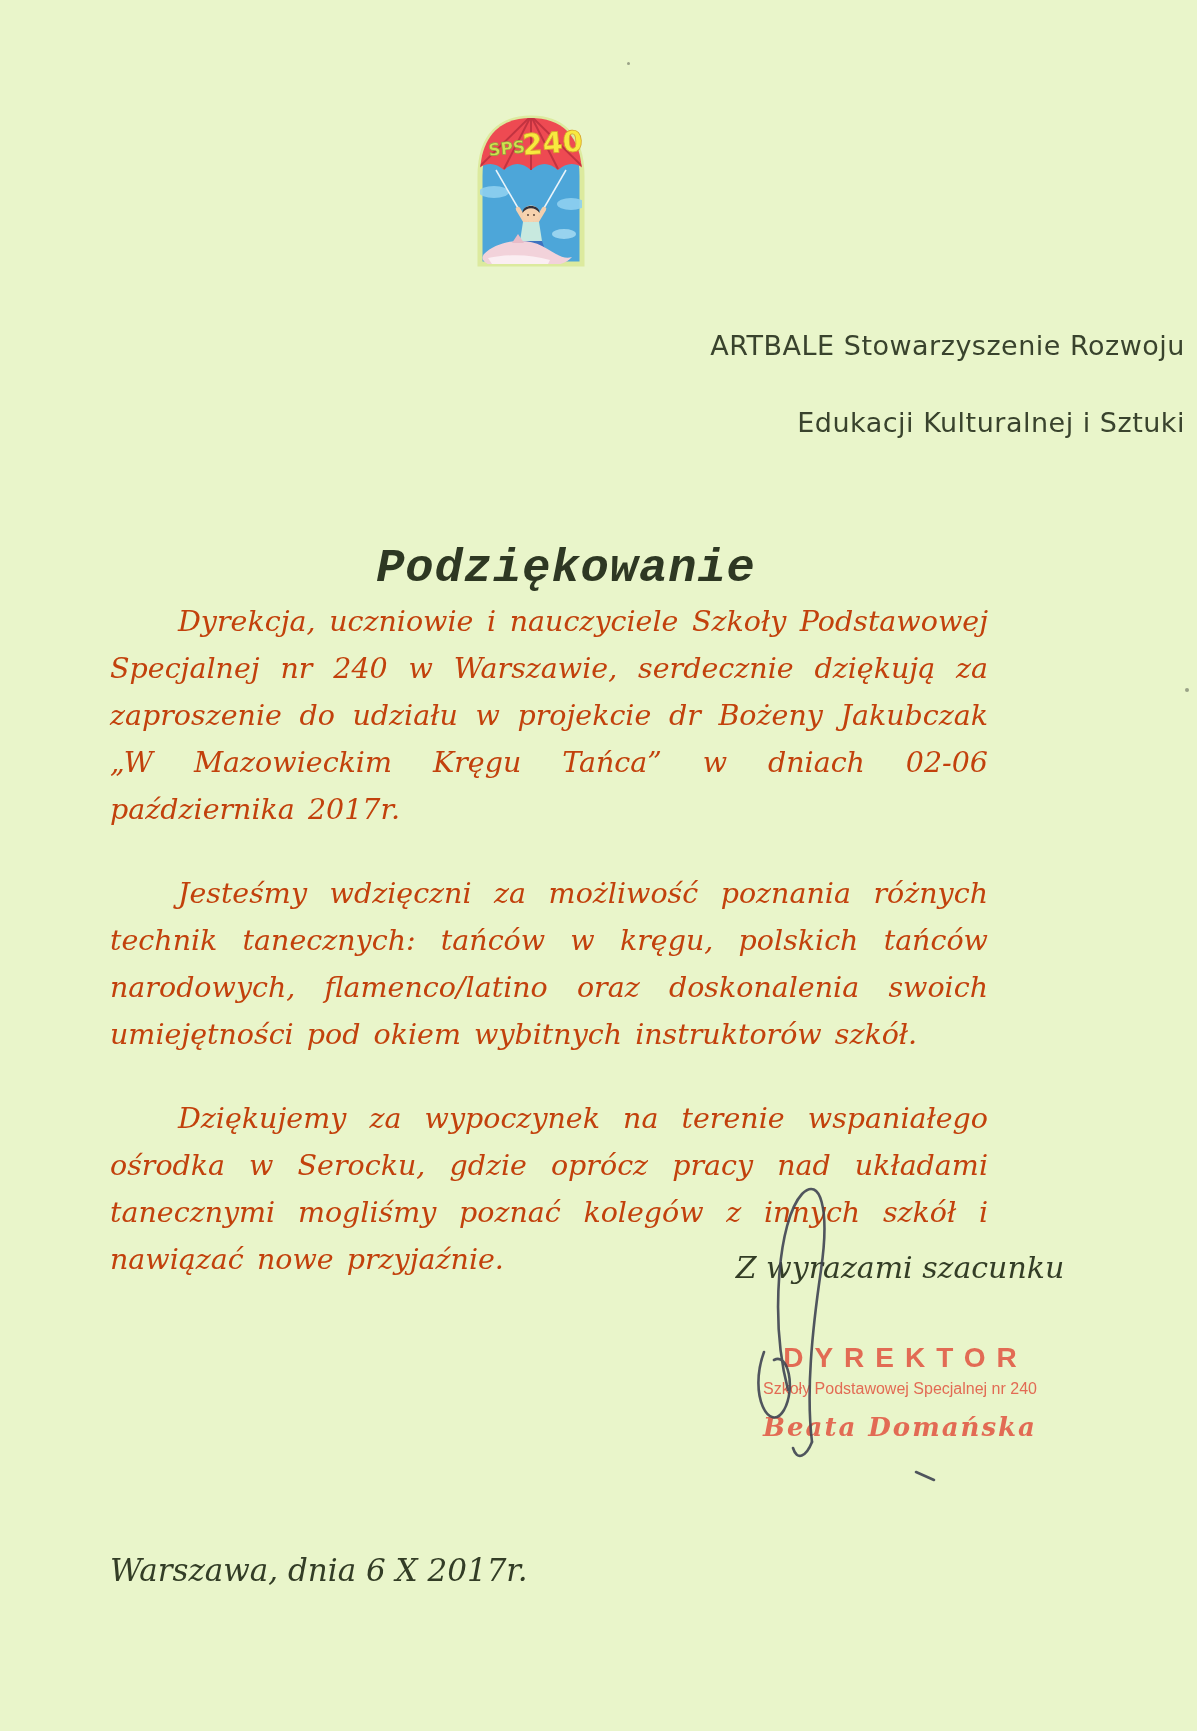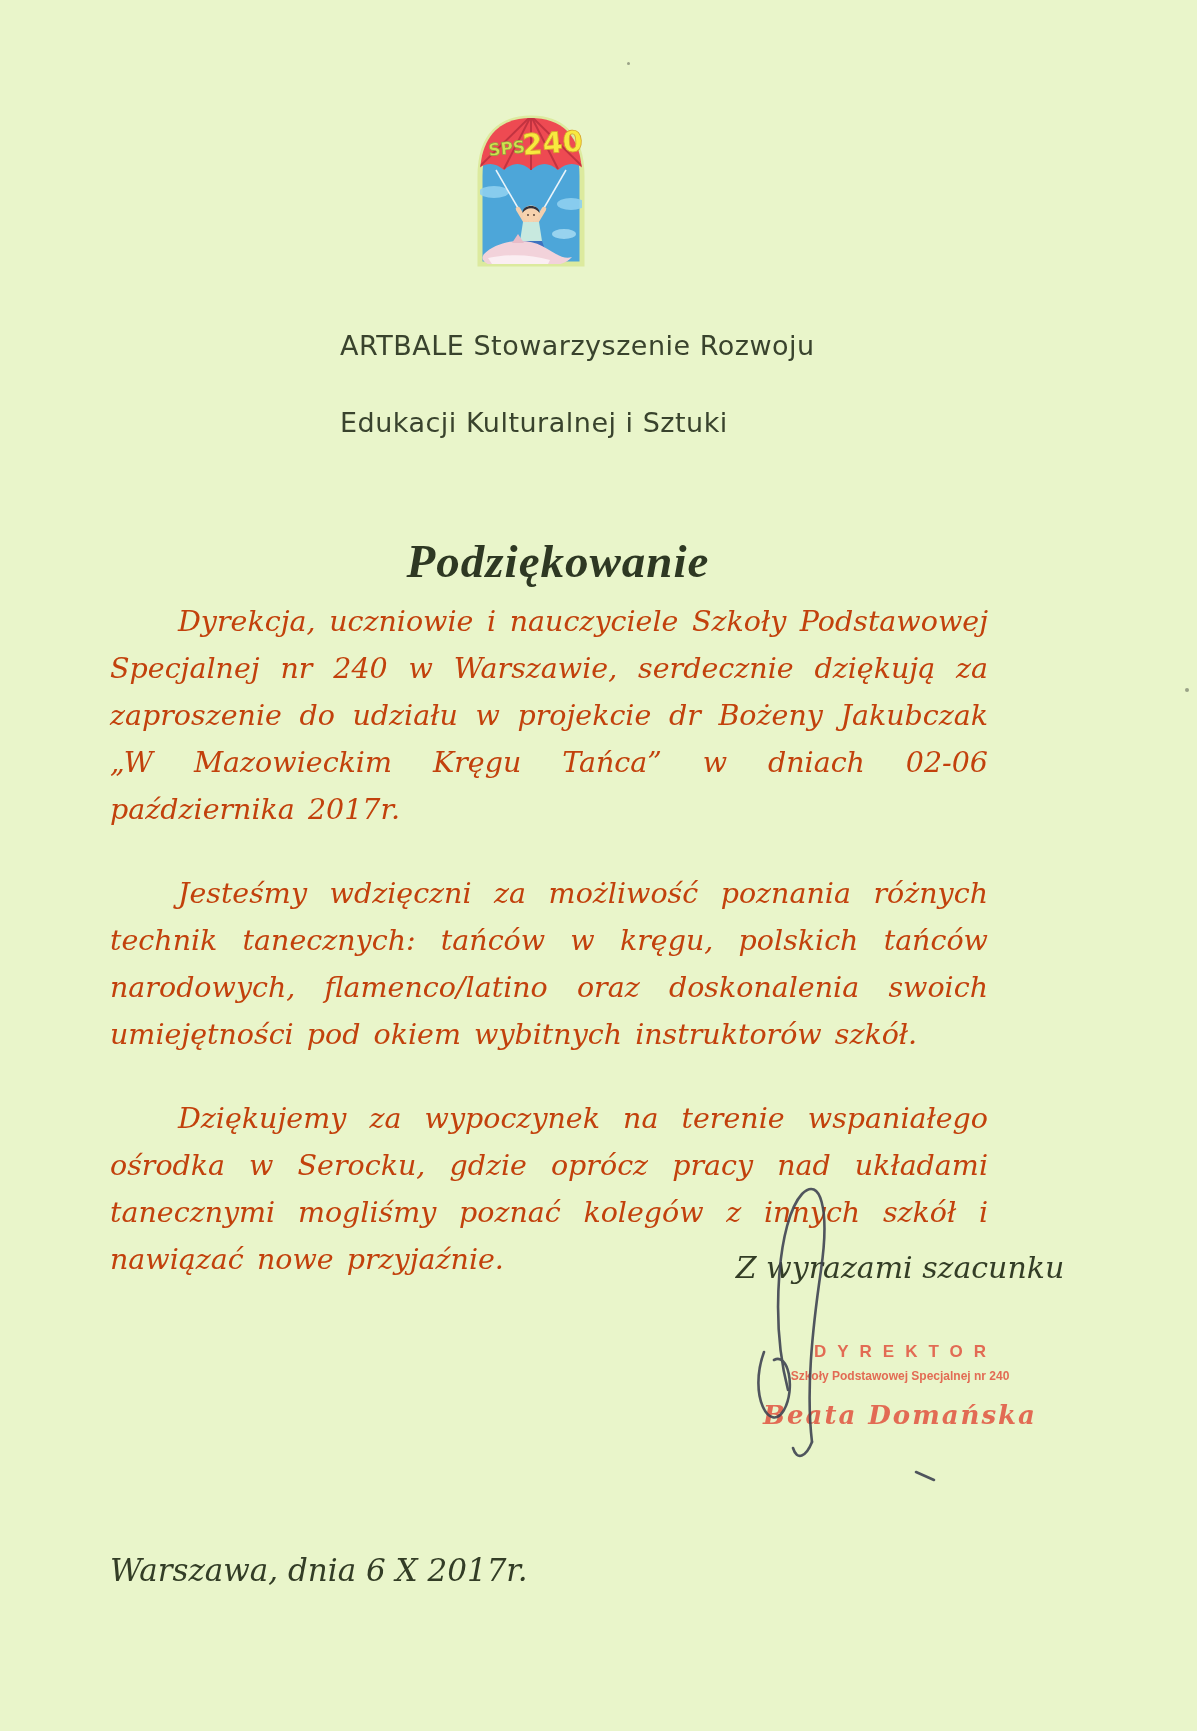--- a/index.html
+++ b/index.html
@@ -13,32 +13,32 @@
     font-family: "DejaVu Serif", serif;
     color: #333d27;
   }
 
   
   .logo { position: absolute; left: 472px; top: 112px; width: 118px; height: 156px; }
 
   
   .org-line {
     position: absolute; left: 340px; width: 845px;
-    text-align: left;
+    text-align: right;
     font-family: "DejaVu Sans", sans-serif;
     font-size: 27px; color: #39432d; letter-spacing: 0.5px;
   }
   .org-line.l1 { top: 330px; }
   .org-line.l2 { top: 388px; margin-top: 19px; }
 
   
   .title {
     position: absolute; left: 110px; top: 526px; width: 880px;
-    text-align: center; margin: 8px;
-    font-family: Liberation Serif, serif;
+    text-align: center; margin: 16px;
+    font-family: Liberation Mono, monospace;
     font-style: italic; font-weight: bold;
     font-size: 47px; color: #2e3823; letter-spacing: 1px;
   }
 
   
   .body-text {
     position: absolute; left: 110px; top: 598px; width: 878px;
     font-style: italic; font-size: 28.5px; line-height: 47px;
     text-align: justify; word-spacing: 4px; color: #c2410c;
   }
@@ -50,24 +50,24 @@
     position: absolute; left: 705px; top: 1250px; width: 390px;
     text-align: center; font-style: italic; font-size: 30px; color: #333d26;
   }
   .stamp {
     position: absolute; left: 690px; top: 1342px; width: 420px;
     text-align: center; color: #e2604a;
     font-family: "Liberation Sans", sans-serif;
     opacity: 0.92;
   }
   .stamp-role {
-    font-size: 17px; font-weight: bold;
+    font-size: 28px; font-weight: bold;
     letter-spacing: 11px; padding-left: 11px; margin-bottom: 4px;
   }
-  .stamp-line { font-size: 12px; font-weight: bold; line-height: 21px; }
+  .stamp-line { font-size: 16px; font-weight: normal; line-height: 21px; }
   .stamp-name {
     margin-top: 13px;
     font-family: "DejaVu Serif", serif; font-style: italic; font-weight: bold;
     font-size: 26px; letter-spacing: 2px;
   }
   .signature-svg { position: absolute; left: 740px; top: 1180px; }
 
   
   .dateline {
     position: absolute; left: 110px; top: 1552px; width: 880px;

